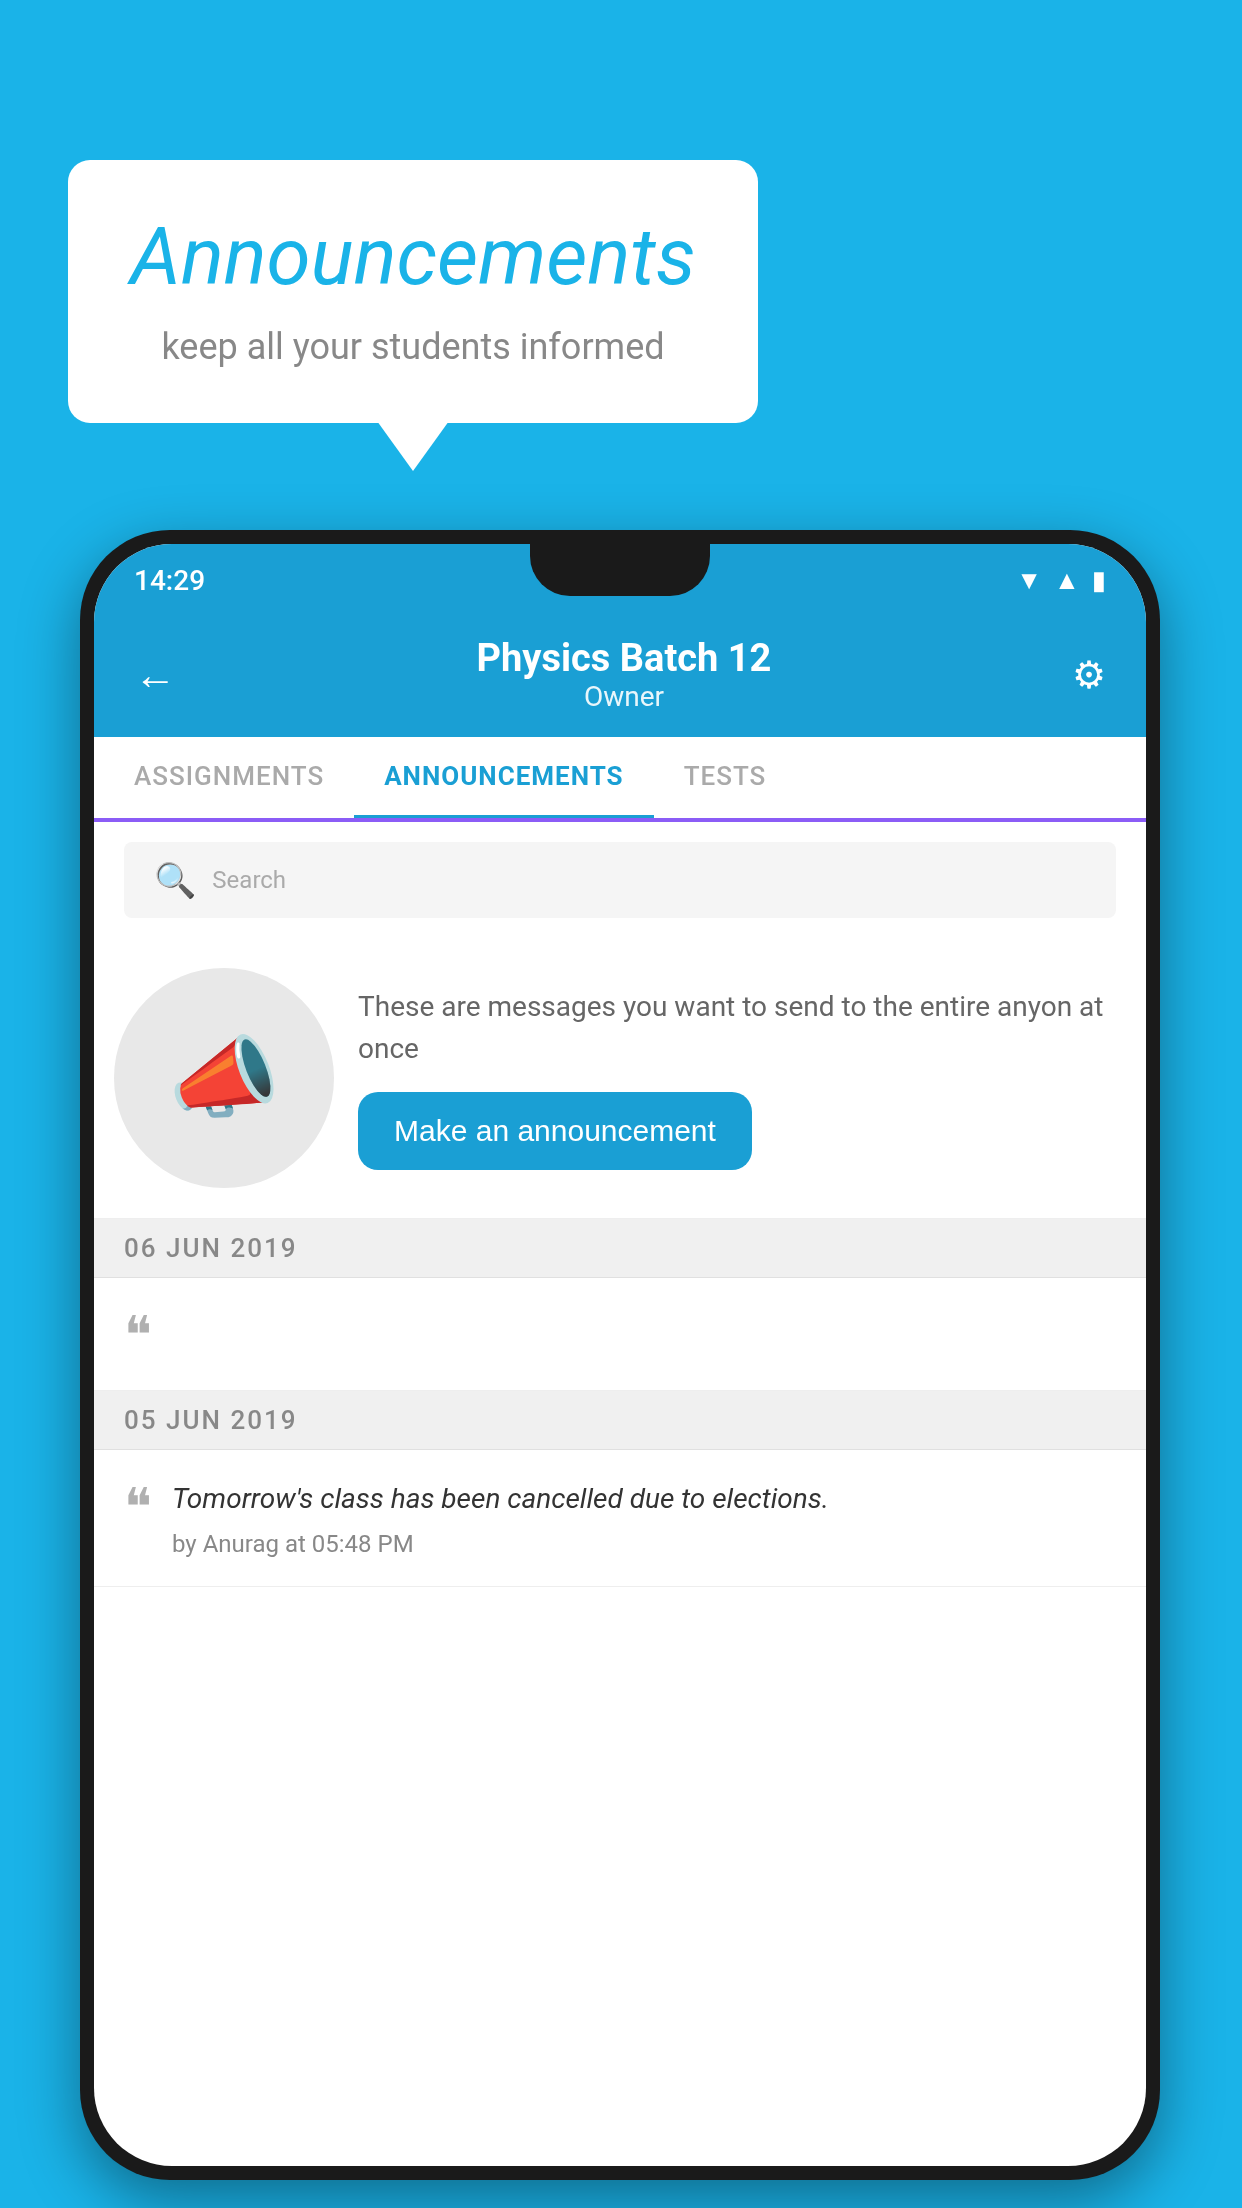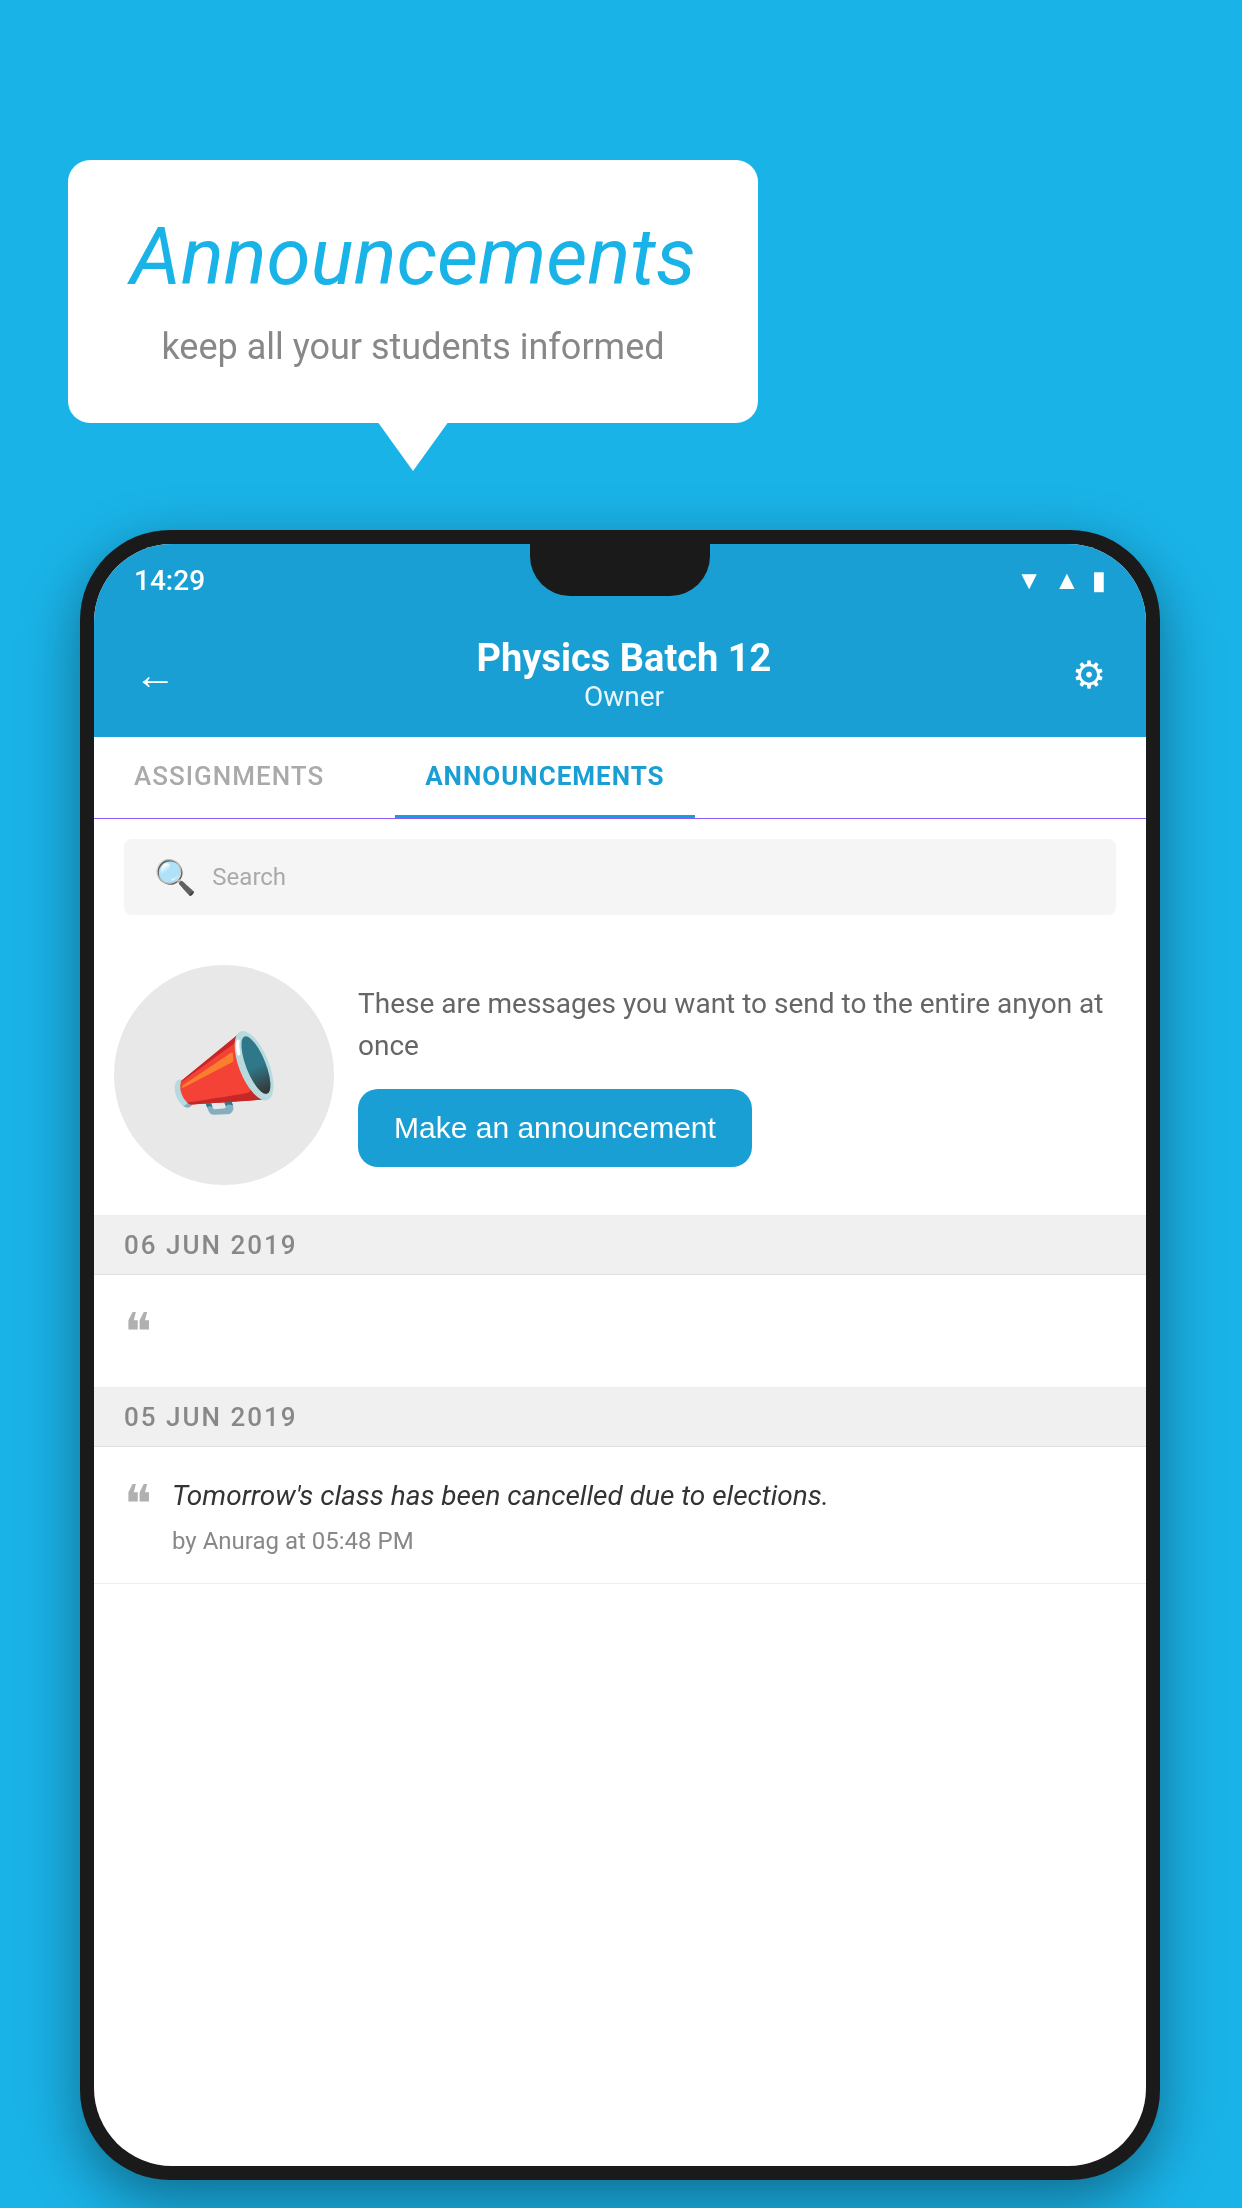--- a/index.html
+++ b/index.html
@@ -163,23 +163,22 @@
 
     .settings-icon {
       color: white;
       font-size: 38px;
     }
 
     
     .tabs-bar {
       background: white;
       display: flex;
-      border-bottom: 1px solid #8b5cf6;
+      border-bottom: 4px solid #8b5cf6;
       padding: 0 10px;
-      gap: 41px;
     }
 
     .tab-item {
       padding: 24px 30px;
       font-size: 26px;
       font-weight: 500;
       color: #aaa;
       letter-spacing: 1px;
       cursor: pointer;
       border-bottom: 3px solid transparent;
@@ -342,20 +341,21 @@
         <div class="header-center">
           <div class="header-title">Physics Batch 12</div>
           <div class="header-subtitle">Owner</div>
         </div>
         <span class="settings-icon">⚙</span>
       </div>
 
       <div class="tabs-bar">
         <div class="tab-item">ASSIGNMENTS</div>
         <div class="tab-item active">ANNOUNCEMENTS</div>
+        <div class="tab-item">TESTS</div>
       </div>
 
       <div class="search-container">
         <div class="search-bar">
           <span class="search-icon-el">🔍</span>
           <span class="search-placeholder">Search</span>
         </div>
       </div>
 
       <div class="announcement-promo">

